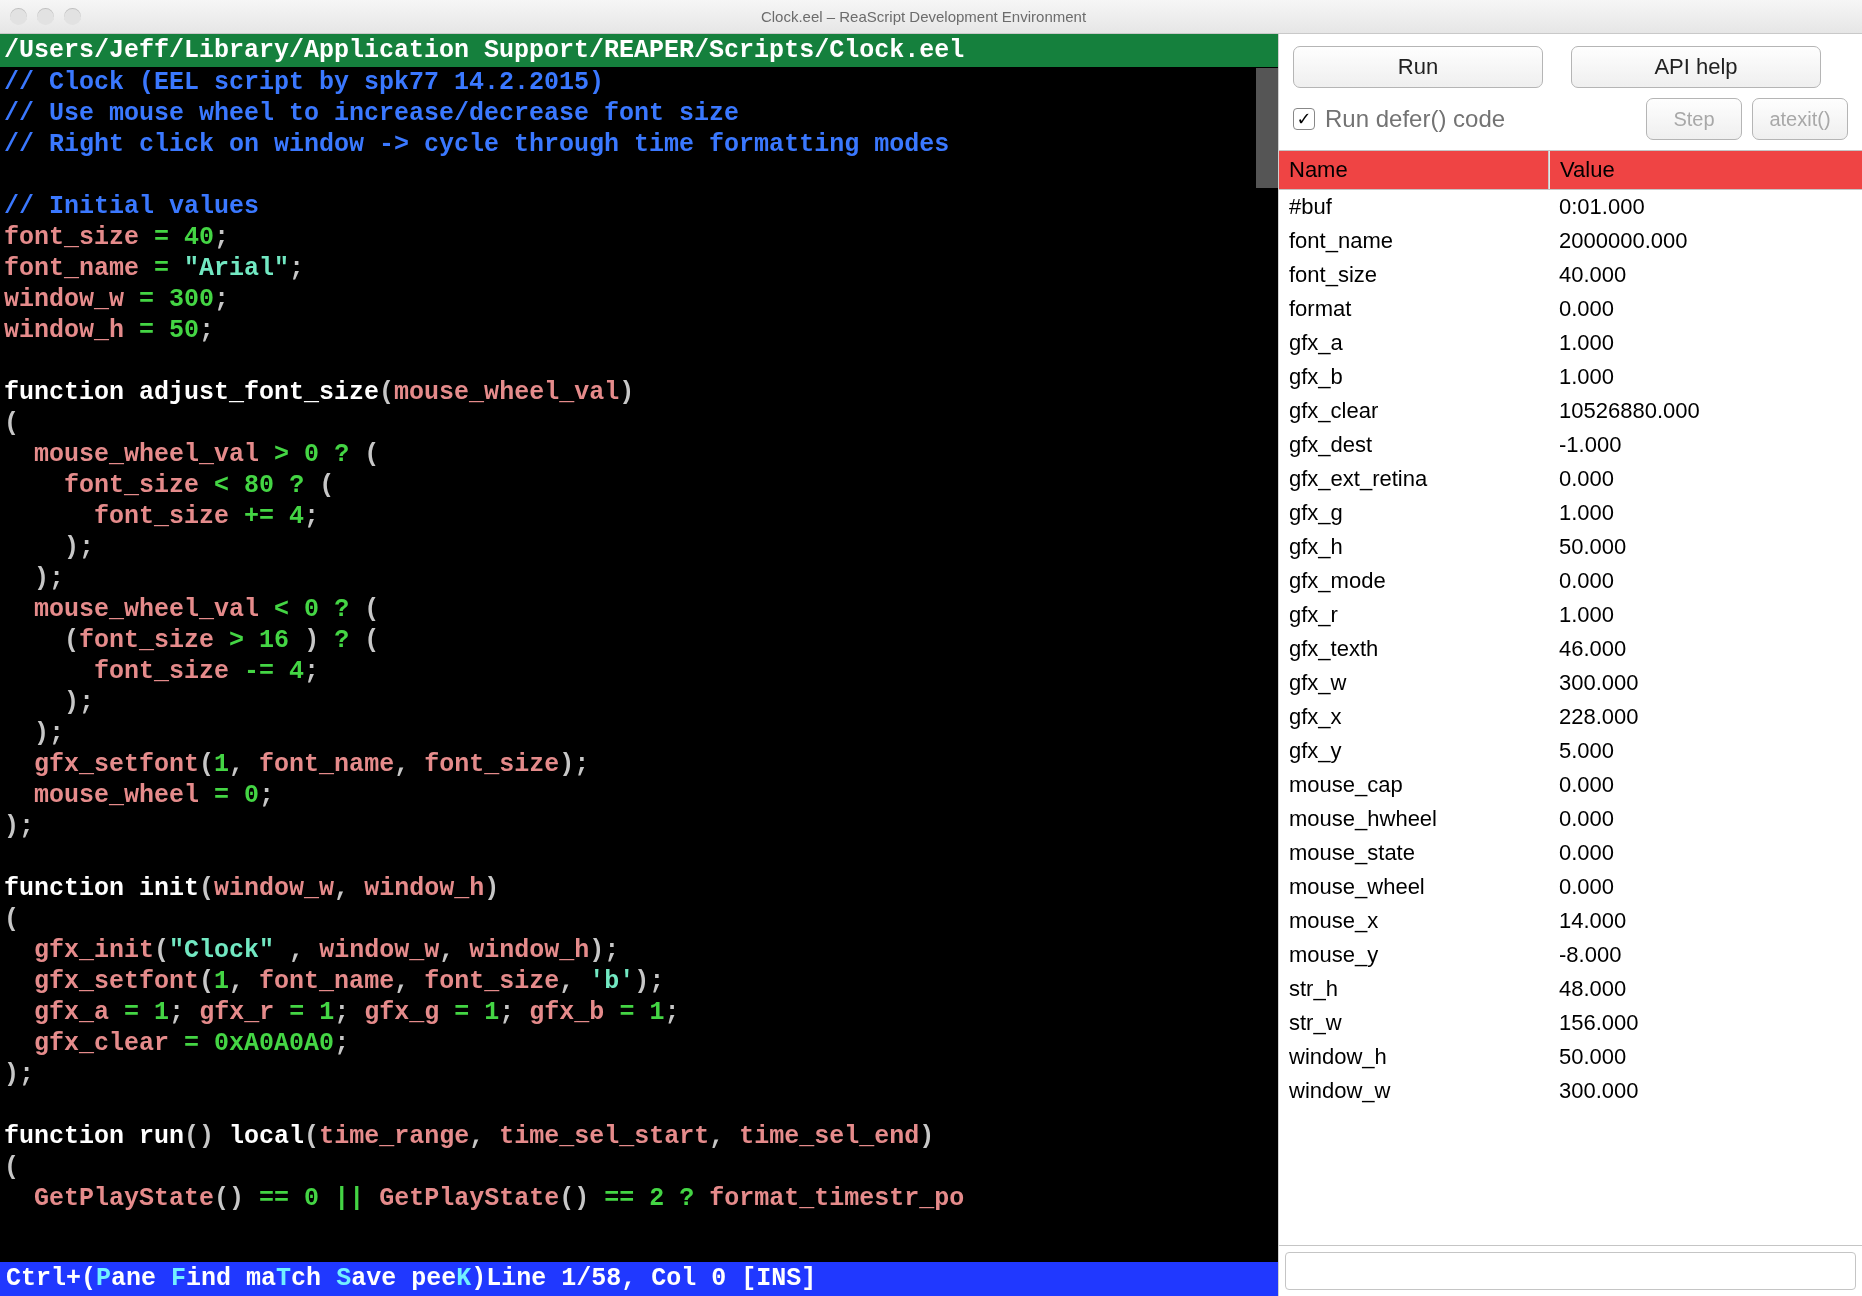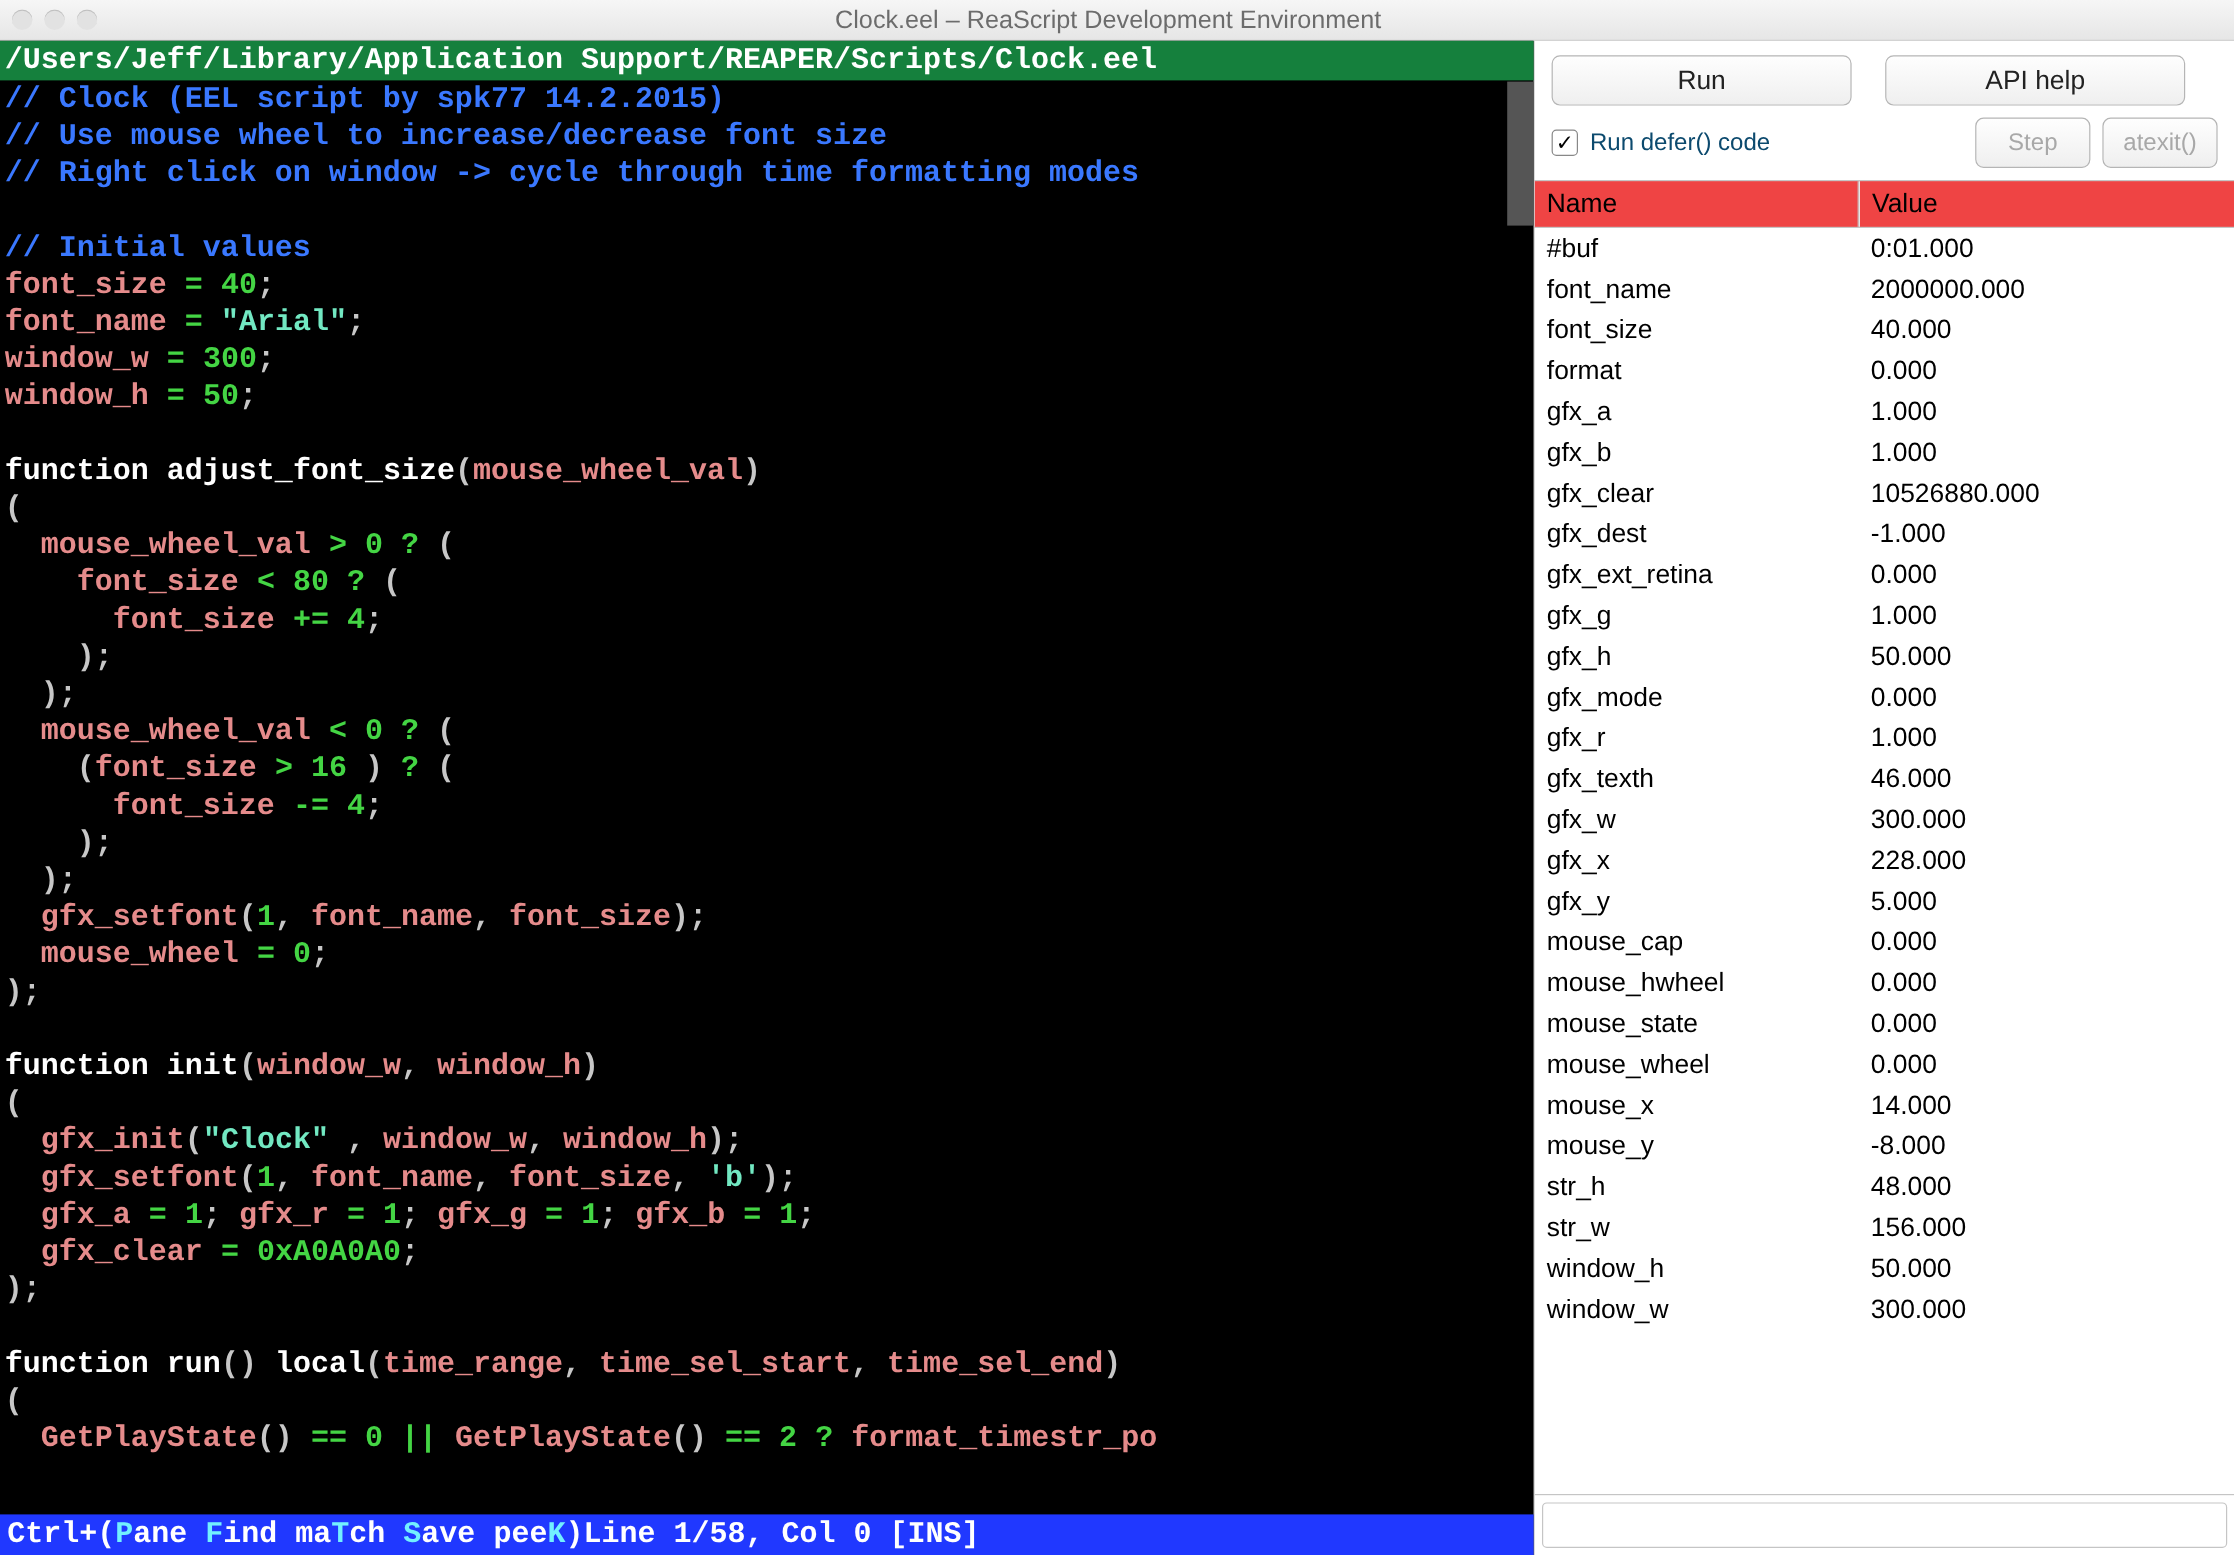--- a/index.html
+++ b/index.html
@@ -19,21 +19,21 @@
     padding-left: 10px;
     position: relative;
   }
   .tb-buttons { display: flex; gap: 10px; }
   .tb-btn {
     width: 17px; height: 17px; border-radius: 50%;
     background: #e2e2e2; box-shadow: inset 0 1px 0 rgba(0,0,0,0.15);
   }
   .tb-title {
     position: absolute; left: 0; right: 15px; text-align: center;
-    font-size: 21px; color: #6c6c6c; pointer-events: none;
+    font-size: 15px; color: #6c6c6c; pointer-events: none;
     font-weight: 400;
   }
   .workspace {
     display: flex;
     height: calc(100% - 34px);
   }
   .editor-pane {
     width: 1278px;
     background: #000;
     display: flex;
@@ -119,21 +119,21 @@
     align-items: center;
     gap: 10px;
   }
   .chk {
     width: 22px; height: 22px;
     border: 1px solid #888; border-radius: 4px;
     background: #fff;
     display: inline-flex; align-items:center; justify-content:center;
     font-size: 18px; color: #000;
   }
-  .chk-label { font-size: 20px; color: #0c4a6e; margin-right: auto; }
+  .chk-label { font-size: 24px; color: #737373; margin-right: auto; }
   .var-header {
     display: flex;
     border-top: 1px solid #c5c5c5;
     border-bottom: 1px solid #c5c5c5;
     background: #ef4444;
     font-size: 22px;
   }
   .var-header .col { padding: 6px 10px; }
   .var-header .col.name { width: 270px; border-right: 1px solid #c5c5c5; }
   .var-header .col.value { flex:1; border-left: 1px solid #e6e6e6; }

